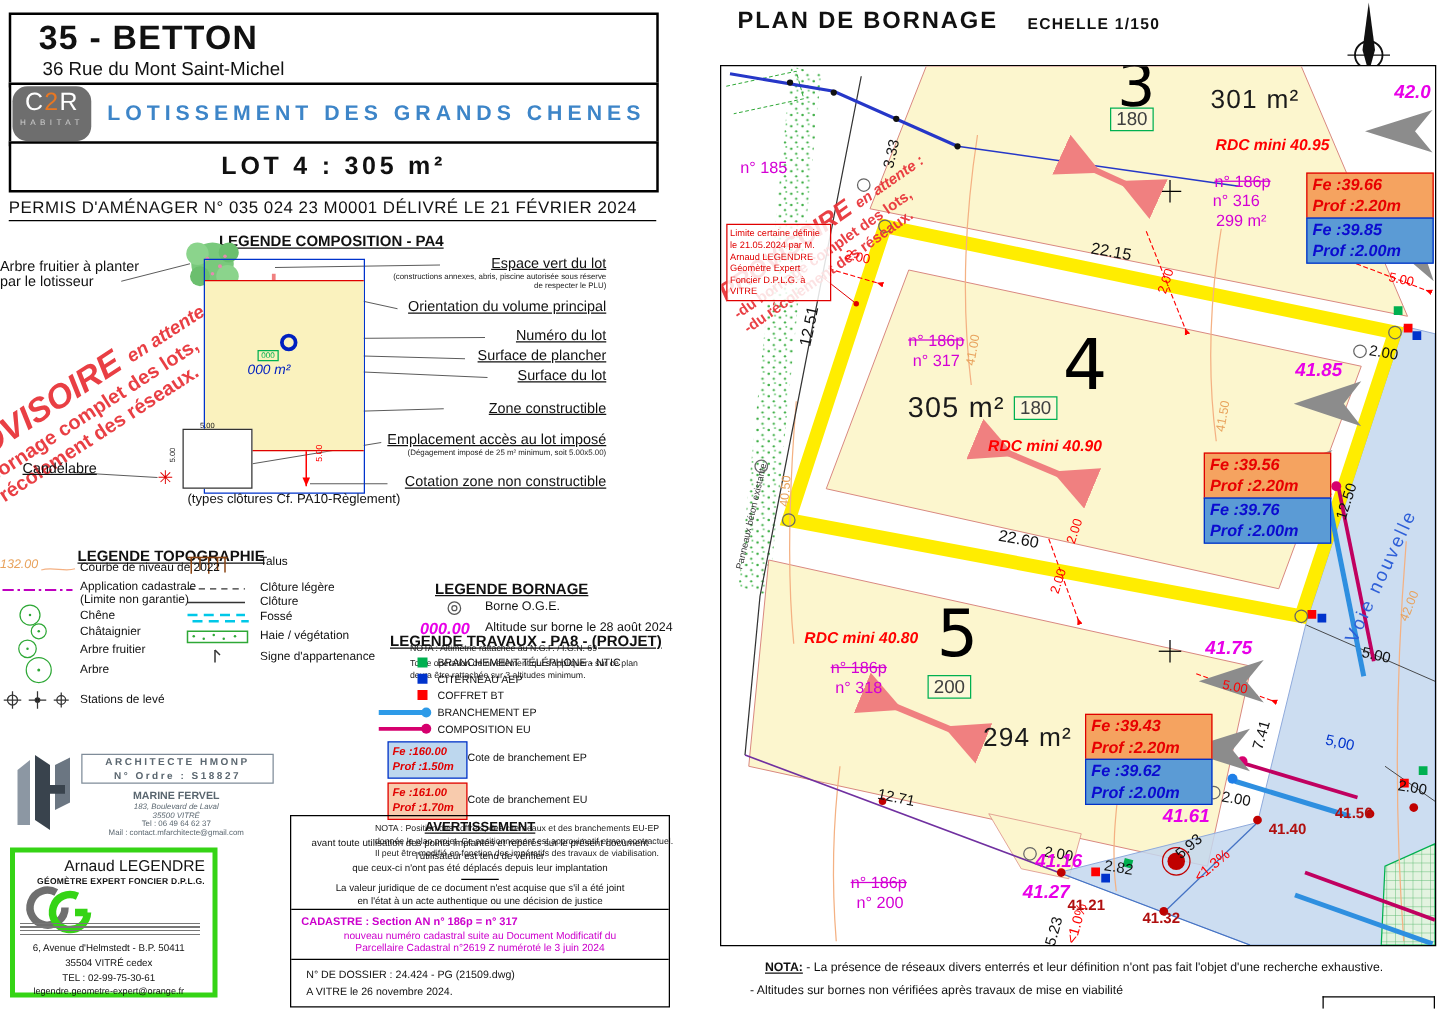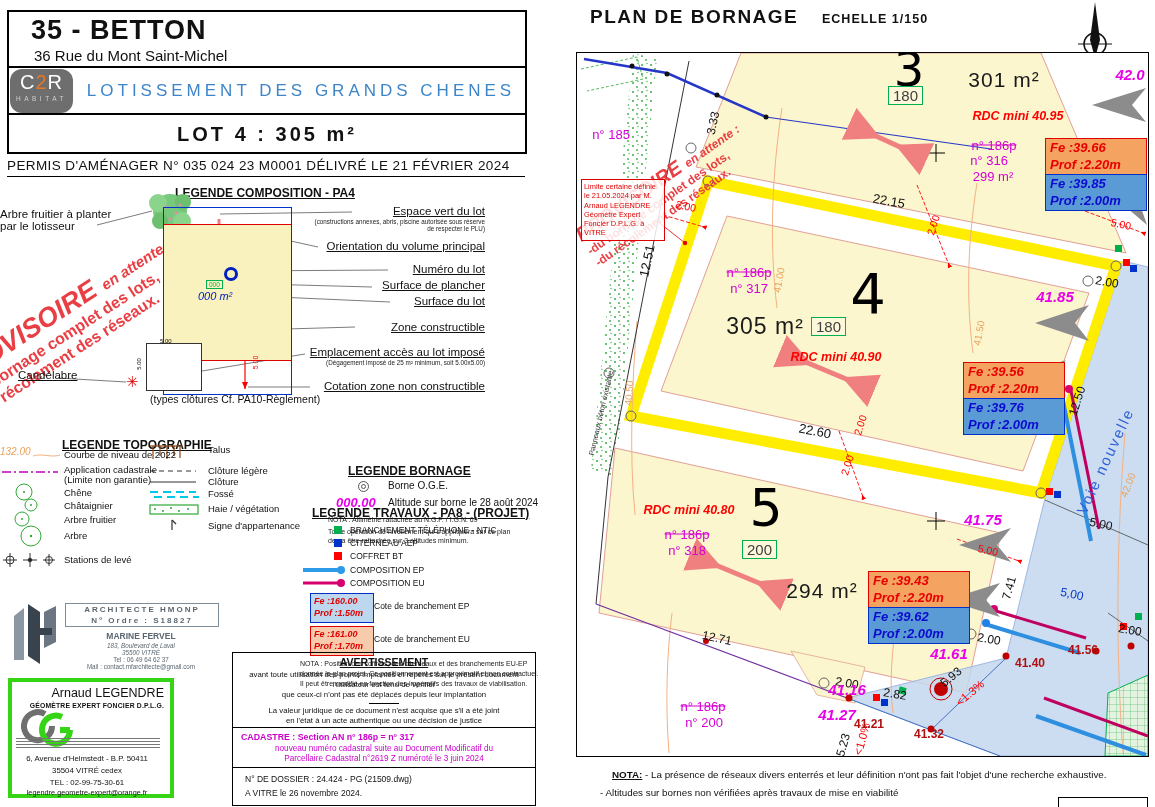--- a/index.html
+++ b/index.html
@@ -9,21 +9,21 @@
   .ctr{transform:translate(-50%,-50%);white-space:nowrap;}
   .nw{white-space:nowrap;}
   
   .tbox{position:absolute;border:2px solid #000;background:#fff;}
   .commune{font-size:27px;font-weight:bold;letter-spacing:1px;}
   .addr{font-size:15px;}
   .c2r{position:absolute;background:#6E6E6E;color:#fff;text-align:center;}
   .c2r .big{font-size:20px;letter-spacing:1px;line-height:26px;}
   .c2r .dig{color:#E87722;}
   .c2r .sub{font-size:6.5px;letter-spacing:3.5px;color:#CFCFCF;}
-  .lotiss{font-size:17px;font-weight:normal;color:#3D85C8;letter-spacing:4px;}
+  .lotiss{font-size:17px;font-weight:bold;color:#3D85C8;letter-spacing:4px;}
   .lotline{font-size:20px;font-weight:bold;letter-spacing:3px;}
   .permit{font-size:13.5px;letter-spacing:.4px;border-bottom:1.5px solid #000;padding-bottom:3px;}
   .legtitle{font-size:12px;font-weight:bold;text-decoration:underline;white-space:nowrap;}
   .lbl{font-size:11.5px;white-space:nowrap;}
   .rlab{width:200px;text-align:right;font-size:11.5px;}
   .rlab .u{text-decoration:underline;}
   .rsub{width:175px;text-align:right;font-size:6.3px;line-height:7px;color:#222;}
   .small7{font-size:7px;white-space:nowrap;color:#222;}
   .stamp{color:#E8353A;font-weight:bold;text-align:left;opacity:.95;}
   .febox{position:absolute;width:92px;font:italic 700 13px/16.5px "Liberation Sans",sans-serif;padding:1px 4px;}
@@ -235,21 +235,21 @@
   <div class="abs" style="left:34px;top:34px;width:8px;height:8px;background:#0033CC;"></div>
   <div class="abs" style="left:50px;top:33px;font-size:8.5px;">CITERNEAU AEP</div>
   <div class="abs" style="left:34px;top:47px;width:8px;height:8px;background:#FF0000;"></div>
   <div class="abs" style="left:50px;top:46px;font-size:8.5px;">COFFRET BT</div>
   <svg class="abs" width="50" height="30" style="left:0;top:57px;">
     <line x1="3" y1="8" x2="38" y2="8" stroke="#2E9BE8" stroke-width="4"></line>
       <circle cx="41" cy="8" r="4" fill="#2E9BE8"></circle>
     <line x1="3" y1="21" x2="38" y2="21" stroke="#D6006E" stroke-width="3"></line>
       <circle cx="41" cy="21" r="4" fill="#D6006E"></circle>
   </svg>
-  <div class="abs" style="left:50px;top:60px;font-size:8.5px;" able="false">COMPOSITION EP</div>
+  <div class="abs" style="left:50px;top:60px;font-size:8.5px;" able="false">BRANCHEMENT EP</div>
   <div class="abs" style="left:50px;top:73px;font-size:8.5px;">COMPOSITION EU</div>
   <div class="abs" style="left:10px;top:88px;width:56px;height:26px;border:1.5px solid #0030C8;background:#BDD7EE;font:italic 700 9px/12px 'Liberation Sans',sans-serif;color:#E00000;padding:1px 3px;">
     <div>Fe :160.00</div>
       <div>Prof :1.50m</div>
   </div>
   <div class="abs" style="left:74px;top:96px;font-size:8.5px;">Cote de branchement EP</div>
   <div class="abs" style="left:10px;top:121px;width:56px;height:26px;border:1.5px solid #E00000;background:#F8CBAD;font:italic 700 9px/12px 'Liberation Sans',sans-serif;color:#E00000;padding:1px 3px;">
     <div>Fe :161.00</div>
       <div>Prof :1.70m</div>
   </div>

